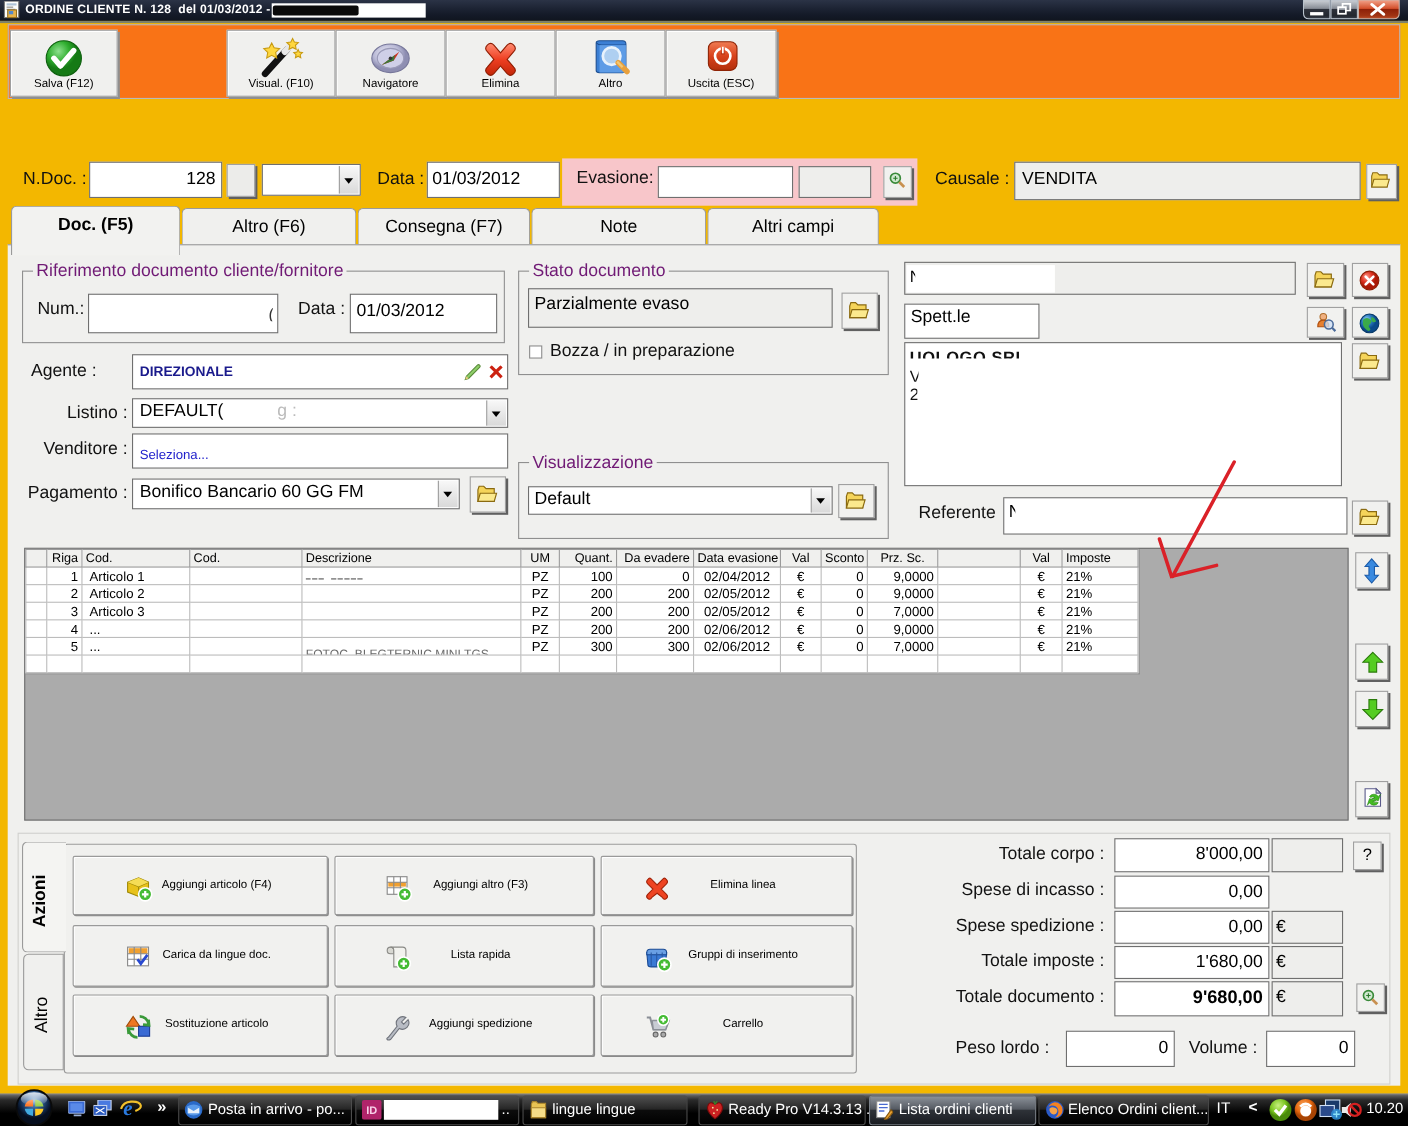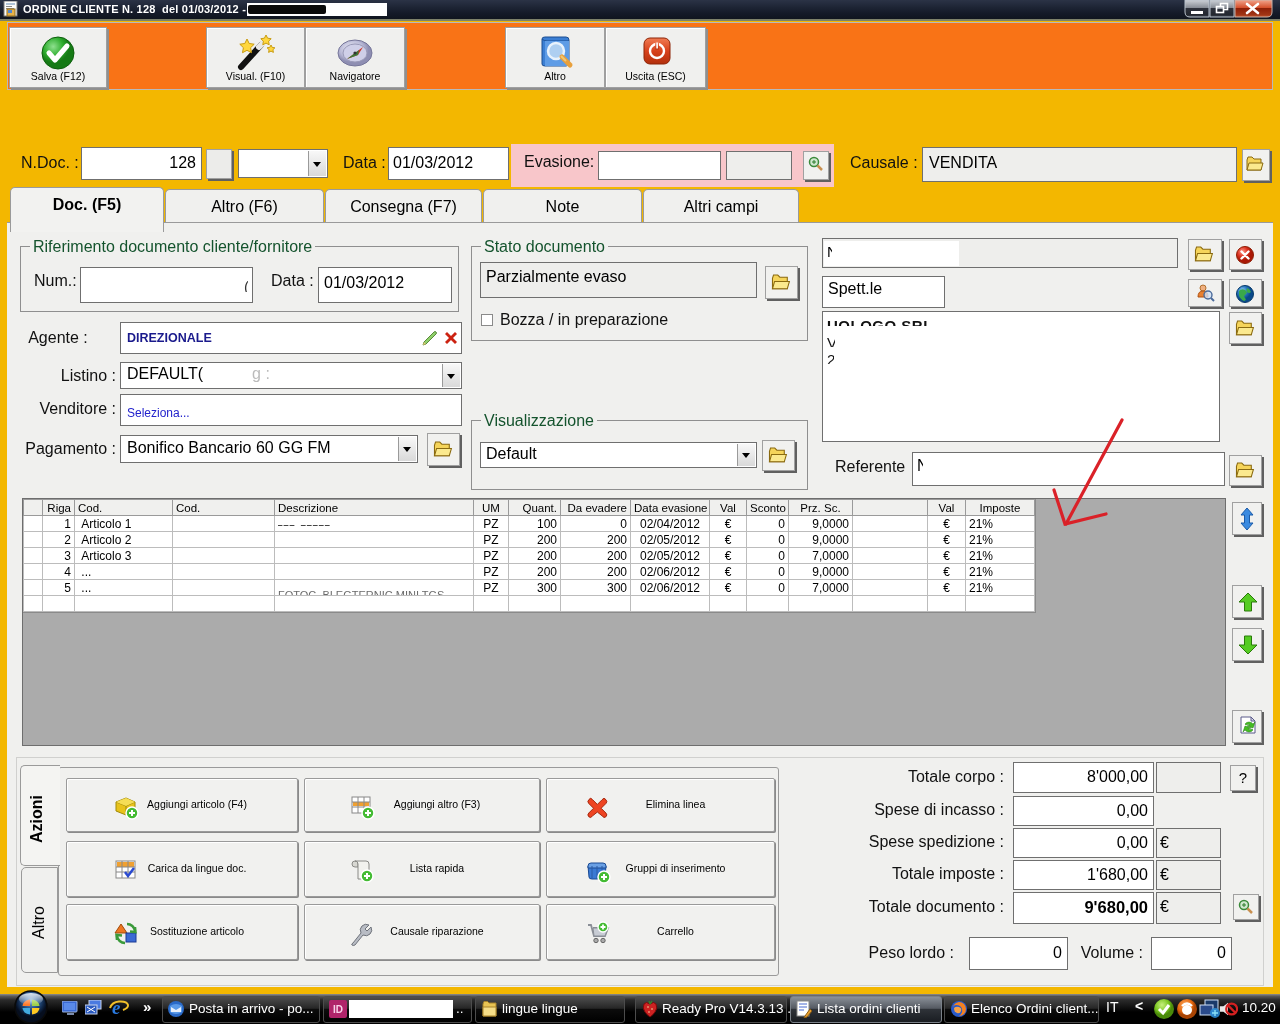--- a/index.html
+++ b/index.html
@@ -9,21 +9,21 @@
 #title .txt{position:absolute;left:23px;top:3px;color:#fff;font-size:11px;font-weight:bold;letter-spacing:0.2px;}
 
 .in{background:#fff;border:1px solid #6f6f6f;font-size:16px;color:#000;}
 .ind{background:#eeeeec;border:1px solid #6f6f6f;font-size:16px;color:#000;}
 .lbl{font-size:16px;color:#111;white-space:nowrap;}
 .btn{background:#f1f1ef;border:1px solid #a0a0a0;box-shadow:2px 2px 0 #606060;}
 .ddarrow{position:absolute;right:1px;top:1px;bottom:1px;width:17px;background:linear-gradient(180deg,#f8f8f8,#d9d9d9);border-left:1px solid #9a9a9a;}
 .ddarrow:after{content:"";position:absolute;left:4px;top:50%;margin-top:-2px;border:4px solid transparent;border-top:5px solid #000;}
 
 .fs{border:1px solid #8f8f8f;}
-.fs .lg{position:absolute;top:-9px;left:9px;background:#f0f0ee;padding:0 3px;font-size:16px;color:#14532d;}
+.fs .lg{position:absolute;top:-9px;left:9px;background:#f0f0ee;padding:0 3px;font-size:16px;color:#701a75;}
 
 #toolbar{left:7px;top:22px;width:1266px;height:68px;background:#f97316;border:1px solid #b9b9b9;}
 .tbtn{position:absolute;top:4px;height:59px;background:#f0f0ee;border:1px solid #9f9f9f;box-shadow:inset 1px 1px 0 #ffffff,2px 2px 0 #8f8f8f;}
 .tbtn .cap{position:absolute;bottom:5px;left:0;right:0;text-align:center;font-size:10.5px;color:#000;}
 .tbtn svg{position:absolute;left:50%;top:5px;transform:translateX(-50%);}
 
 .tab{position:absolute;top:189px;height:34px;background:#f0f0ee;border:1px solid #9a9a9a;border-bottom:none;border-radius:5px 5px 0 0;text-align:center;font-size:16px;color:#000;padding-top:8px;}
 
 #content{left:7px;top:222px;width:1266px;height:765px;background:#f0f0ee;border-top:1px solid #9a9a9a;}
 table.g{border-collapse:collapse;table-layout:fixed;font-size:12px;background:#fff;}
@@ -114,20 +114,33 @@
             <stop offset="100%" stop-color="#8e8eb2"></stop>
           </radialGradient>
         </defs>
         <ellipse cx="22" cy="20" rx="17" ry="13" fill="url(#gcmp)" stroke="#77779a"></ellipse>
         <ellipse cx="22" cy="20" rx="12" ry="9" fill="#cfcfe8" stroke="#9a9ab8"></ellipse>
         <path d="M14 26 L26 17 L30 14 L25 22 Z" fill="#cc3322"></path>
         <path d="M14 26 L25 22 L26 17 Z" fill="#3a7a3a"></path>
         <circle cx="22" cy="20" r="1.6" fill="#333"></circle>
       </svg>
     <div class="cap">Navigatore</div>
+  </div>
+  <div class="tbtn" style="left:397px;width:98px">
+    <svg width="44" height="42" viewBox="0 0 44 42">
+        <defs>
+          <linearGradient id="gx" x1="0" y1="0" x2="0" y2="1">
+            <stop offset="0%" stop-color="#ff8a70"></stop>
+            <stop offset="50%" stop-color="#ee3f22"></stop>
+            <stop offset="100%" stop-color="#c22608"></stop>
+          </linearGradient>
+        </defs>
+        <path d="M10 8 Q13 5 16 8 L22 15 L28 8 Q31 5 34 8 Q37 11 34 14 L28 21 L34 28 Q37 31 34 34 Q31 37 28 34 L22 27 L16 34 Q13 37 10 34 Q7 31 10 28 L16 21 L10 14 Q7 11 10 8 Z" fill="url(#gx)" stroke="#8e1e04" stroke-width="1"></path>
+      </svg>
+    <div class="cap">Elimina</div>
   </div>
   <div class="tbtn" style="left:497px;width:98px">
     <svg width="46" height="42" viewBox="0 0 46 42">
         <path d="M10 6 Q10 4 13 4 L34 4 Q37 4 37 7 L37 30 Q37 33 34 33 L13 33 Q10 33 10 31 Z" fill="#3b7fd4" stroke="#1d4f92"></path>
         <path d="M10 6 Q12 8 15 8 L37 8" fill="none" stroke="#1d4f92"></path>
         <rect x="13" y="8" width="24" height="25" fill="#5e9ce6"></rect>
         <circle cx="24" cy="18" r="8" fill="#bcd8f2" fill-opacity="0.85" stroke="#e8f2fc" stroke-width="2.5"></circle>
         <path d="M30 24 L38 32" stroke="#e8a03c" stroke-width="5" stroke-linecap="round"></path>
         <path d="M29 23 L34 28" stroke="#f2c874" stroke-width="2"></path>
       </svg>
@@ -338,21 +351,21 @@
           <th style="text-align:left">Descrizione</th>
           <th>UM</th>
           <th style="text-align:right">Quant.</th>
           <th style="text-align:right">Da evadere</th>
           <th>Data evasione</th>
           <th>Val</th>
           <th>Sconto</th>
           <th>Prz. Sc.</th>
           <th></th>
           <th>Val</th>
-          <th style="text-align:center">Imposte</th>
+          <th style="text-align:left">Imposte</th>
         </tr>
 <tr>
           <td></td>
           <td style="text-align:right;border:1px dotted #333">1</td>
           <td>&nbsp;Articolo 1</td>
           <td></td>
           <td><span style="display:inline-block;width:90px;height:4px;overflow:hidden;font-size:12px;letter-spacing:2px">‾‾‾ ‾‾‾‾‾</span></td>
           <td style="text-align:center">PZ</td>
           <td style="text-align:right">100</td>
           <td style="text-align:right">0</td>
@@ -553,21 +566,21 @@
         <path d="M22 6 L22.5 11 L17 10.5" fill="none" stroke="#3a9a3a" stroke-width="2.5"></path>
         <path d="M12 22 A8 8 0 0 1 4 15" fill="none" stroke="#3a9a3a" stroke-width="2.5"></path>
         <path d="M4 19 L3.5 14 L9 14.5" fill="none" stroke="#3a9a3a" stroke-width="2.5"></path>
       </svg>
     <div class="cap" style="left:30px;right:0;text-align:center">Sostituzione articolo</div>
   </div>
   <div class="abs azbtn" style="left:304px;top:904px;width:236px;height:56px">
     <svg class="abs" style="left:44px;top:16px" width="26" height="26" viewBox="0 0 26 26">
         <path d="M4 22 L12 12 Q10 8 13 5 Q16 2 20 4 L16 8 L18 10 L22 6 Q24 10 21 13 Q18 16 14 14 L6 24 Q4 25 3 24 Q2 23 4 22 Z" fill="#b8bcc4" stroke="#70747c"></path>
       </svg>
-    <div class="cap" style="left:30px;right:0;text-align:center">Causale riparazione</div>
+    <div class="cap" style="left:30px;right:0;text-align:center">Aggiungi spedizione</div>
   </div>
   <div class="abs azbtn" style="left:546px;top:904px;width:229px;height:56px">
     <svg class="abs" style="left:38px;top:16px" width="26" height="26" viewBox="0 0 26 26">
         <path d="M3 4 L6 4 L9 15 L20 15 L23 7 L8 7" fill="none" stroke="#8a8e96" stroke-width="1.8"></path>
         <path d="M8 7 L23 7 L20 15 L9 15 Z" fill="#c8ccd4" stroke="#8a8e96"></path>
         <circle cx="11" cy="19.5" r="2.2" fill="#aaa" stroke="#666"></circle>
         <circle cx="18" cy="19.5" r="2.2" fill="#aaa" stroke="#666"></circle>
         <circle cx="18" cy="6" r="5" fill="#44bb33" stroke="#fff" stroke-width="1.4"></circle>
         <path d="M18 3.5 v5 M15.5 6 h5" stroke="#fff" stroke-width="1.8"></path>
       </svg>

